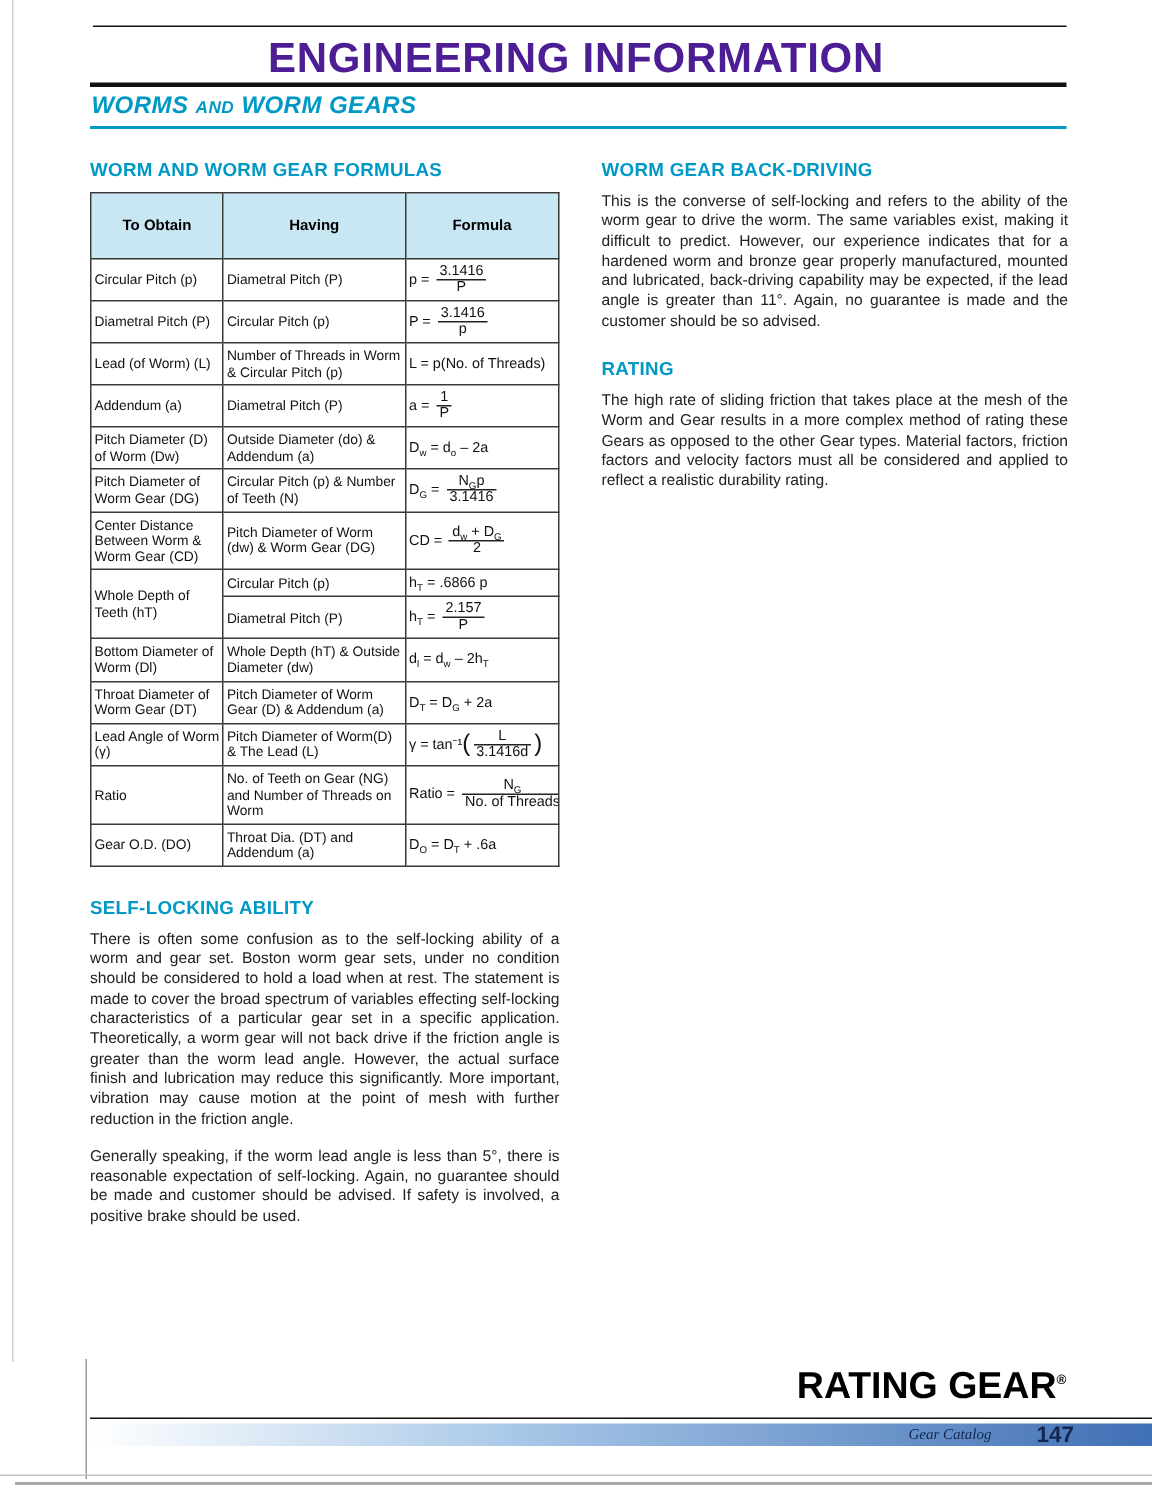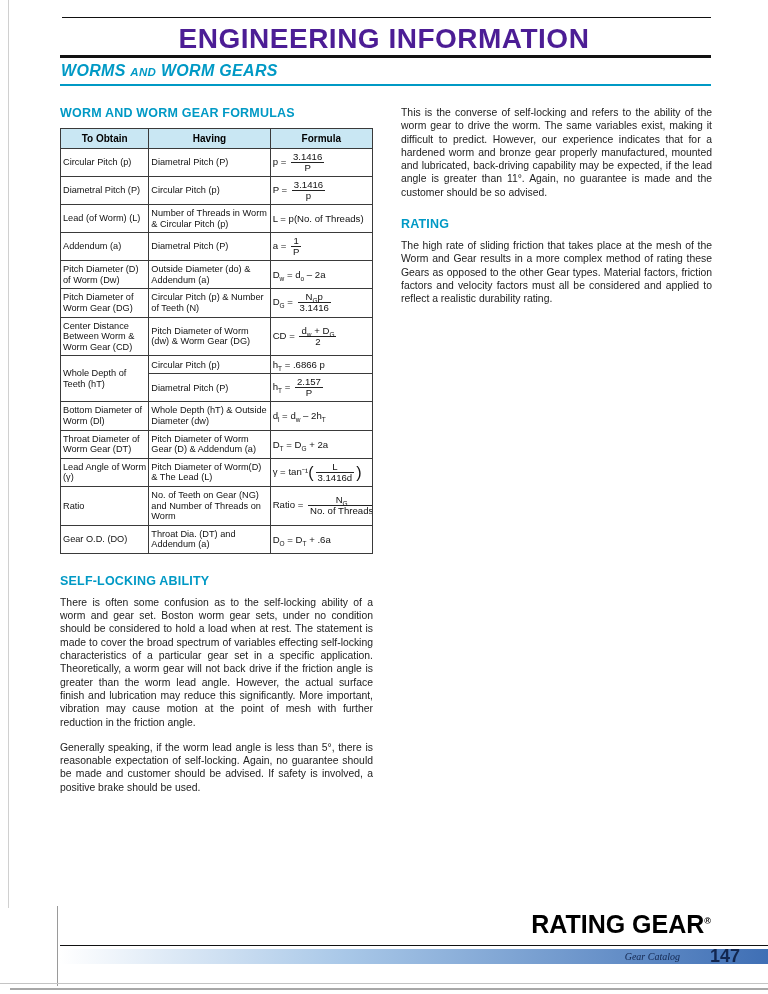--- a/index.html
+++ b/index.html
@@ -32,40 +32,40 @@
   
   .col-left  { position:absolute; left:60px;  top:106px; width:313px; }
   .col-right { position:absolute; left:401px; top:106px; width:311px; }
   .sec-heading { color:var(--accent); font-size:12.5px; font-weight:bold; letter-spacing:0.2px; margin:0 0 8px 0; }
   .body-text { font-size:10.4px; line-height:13.3px; text-align:justify; color:#222; margin:0 0 12px 0; }
   .mt { margin-top:18px; }
 
   
   table.ftable { border-collapse:collapse; width:100%; margin-bottom:20px; table-layout:fixed; }
   .ftable th, .ftable td { border:1px solid #3a3a3a; vertical-align:middle; }
-  .ftable th { background:var(--table-header-bg); font-size:10px; font-weight:bold; text-align:center; padding:4px 2px; color:#000; }
+  .ftable th { background:var(--table-header-bg); font-size:10px; font-weight:bold; text-align:center; padding:16px 2px; color:#000; }
   .ftable td { font-size:9.2px; line-height:10.6px; padding:3px 2px; color:#111; }
   .ftable td.fx { font-size:9.6px; line-height:11px; white-space:nowrap; overflow:hidden; }
   sub { font-size:6.5px; line-height:0; }
   .frac { display:inline-block; vertical-align:middle; text-align:center; margin:0 2px; }
   .frac .num { display:block; border-bottom:1px solid #222; padding:0 2px; line-height:10px; }
   .frac .den { display:block; padding:0 2px; line-height:10px; }
   .bigp { font-size:16px; vertical-align:middle; line-height:1; }
 
   
   .brand { position:absolute; right:57px; top:910px; font-size:25px; font-weight:bold;
     letter-spacing:0px; color:#000; white-space:nowrap; }
   .brand sup { font-size:9px; vertical-align:super; }
   .footer-rule { position:absolute; left:60px; top:945px; width:708px; height:1px; background:#111; }
   .footer-bar { position:absolute; left:60px; top:949px; width:708px; height:15px;
     background:linear-gradient(to right, #ffffff 0%, #a9c8e8 40%, #3f6fb5 100%);
     display:flex; align-items:center; justify-content:flex-end; }
   .catalog { font-family:"Liberation Serif", serif; font-style:italic; font-size:10px;
     color:var(--footer-text); margin-right:30px; }
-  .pageno { font-size:18px; font-weight:bold; color:var(--footer-text); margin-right:28px; }
+  .pageno { font-size:15px; font-weight:bold; color:var(--footer-text); margin-right:52px; }
 </style>
 </head>
 <body>
 
 <div class="scan-left"></div>
 <div class="scan-corner"></div>
 <div class="scan-bottom1"></div>
 <div class="scan-bottom2"></div>
 
 <div class="rule-top"></div>
@@ -160,20 +160,21 @@
     </tr>
   </tbody>
     </table>
 
   <h3 class="sec-heading">SELF-LOCKING ABILITY</h3>
   <p class="body-text">There is often some confusion as to the self-locking ability of a worm and gear set. Boston worm gear sets, under no condition should be considered to hold a load when at rest. The statement is made to cover the broad spectrum of variables effecting self-locking characteristics of a particular gear set in a specific application. Theoretically, a worm gear will not back drive if the friction angle is greater than the worm lead angle. However, the actual surface finish and lubrication may reduce this significantly. More important, vibration may cause motion at the point of mesh with further reduction in the friction angle.</p>
   <p class="body-text">Generally speaking, if the worm lead angle is less than 5°, there is reasonable expectation of self-locking. Again, no guarantee should be made and customer should be advised. If safety is involved, a positive brake should be used.</p>
 </div>
 
 <div class="col-right">
+  <h3 class="sec-heading">WORM GEAR BACK-DRIVING</h3>
   <p class="body-text">This is the converse of self-locking and refers to the ability of the worm gear to drive the worm. The same variables exist, making it difficult to predict. However, our experience indicates that for a hardened worm and bronze gear properly manufactured, mounted and lubricated, back-driving capability may be expected, if the lead angle is greater than 11°. Again, no guarantee is made and the customer should be so advised.</p>
   <h3 class="sec-heading mt">RATING</h3>
   <p class="body-text">The high rate of sliding friction that takes place at the mesh of the Worm and Gear results in a more complex method of rating these Gears as opposed to the other Gear types. Material factors, friction factors and velocity factors must all be considered and applied to reflect a realistic durability rating.</p>
 </div>
 
 <div class="brand"><span>RATING GEAR</span><sup>®</sup></div>
 <div class="footer-rule"></div>
 <div class="footer-bar">
   <span class="catalog">Gear Catalog</span>
   <span class="pageno">147</span>

